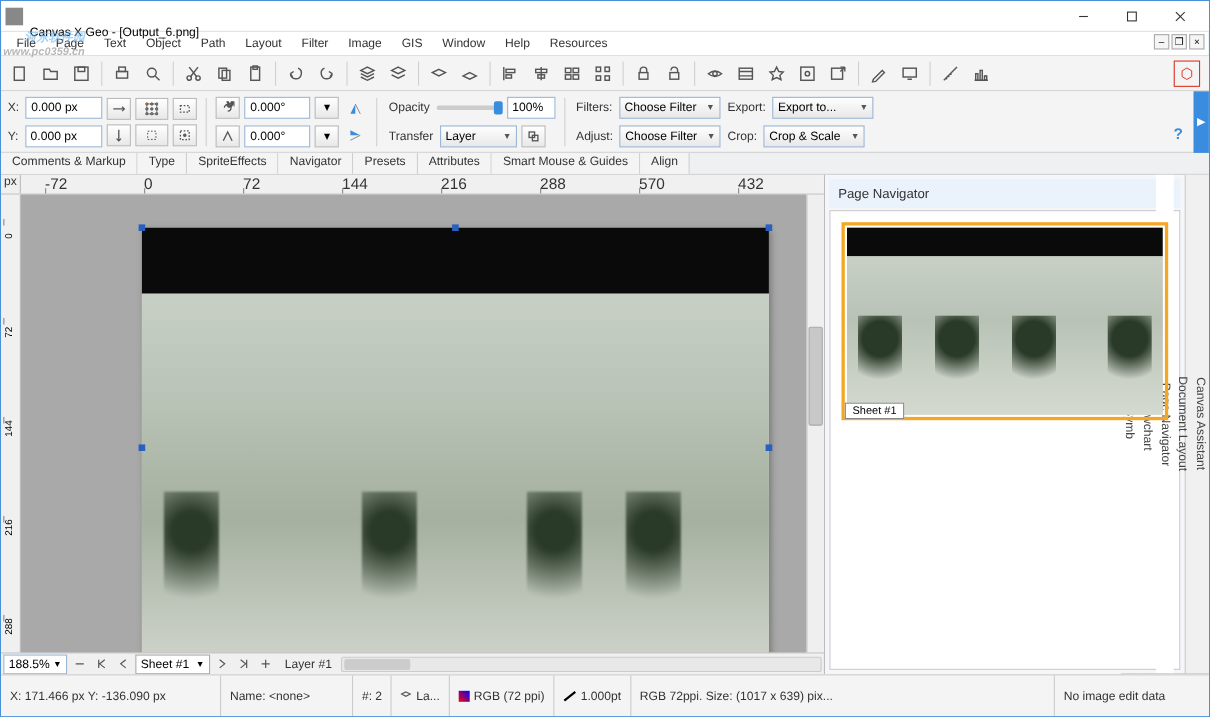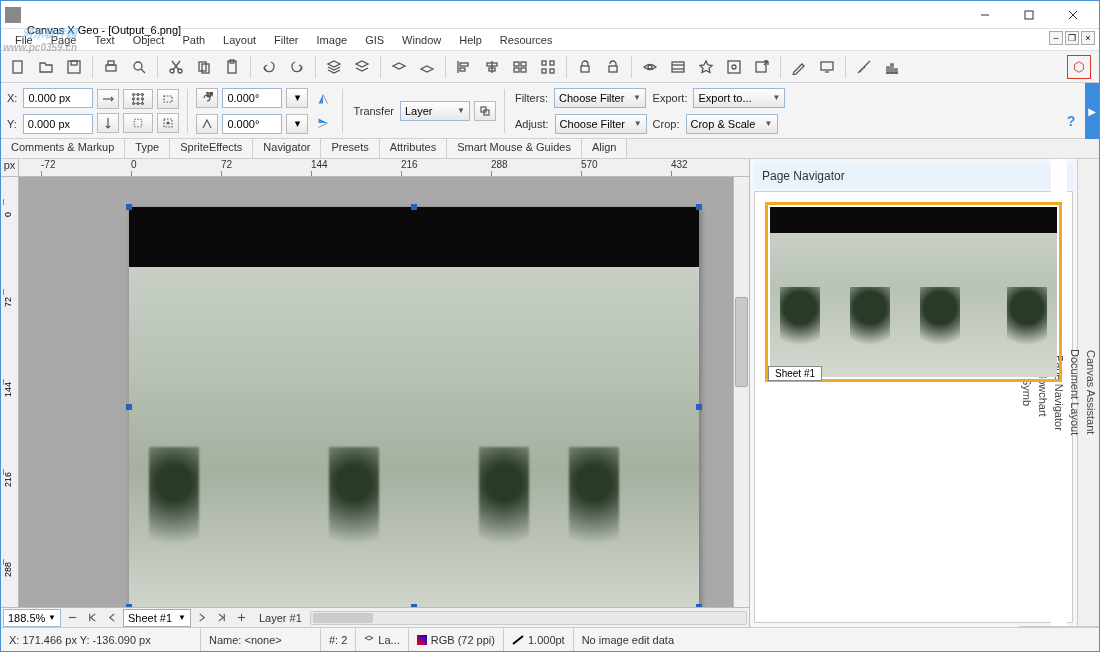--- a/index.html
+++ b/index.html
@@ -31,21 +31,21 @@
 .sbtn svg { width:12px;height:12px; stroke:#555; fill:none; stroke-width:1.2; }
 .slider { width: 60px; height: 4px; background: #ccc; position: relative; border-radius: 2px; }
 .slider .thumb { position: absolute; right: 0; top: -4px; width: 8px; height: 12px; background: #3a8dde; border-radius: 2px; }
 .vsep { width: 1px; height: 44px; background: #d0d0d0; margin: 0 4px; }
 .paltabs { height: 20px; background: #eef0f2; display: flex; border-bottom: 1px solid #cfcfcf; }
 .paltab { padding: 2px 10px; border-right: 1px solid #cfcfcf; color: #333; background: #f4f4f4; }
 .mainarea { flex: 1; display: flex; min-height: 0; }
 .docwrap { flex: 1; display: flex; flex-direction: column; min-width: 0; }
 .hruler { height: 18px; background: #f0f0f0; border-bottom: 1px solid #bbb; display: flex; position: relative; overflow: hidden; font-size: 9px; color: #333; }
 .hruler .unit { width: 18px; border-right: 1px solid #bbb; text-align: center; }
-.hruler .tick { position: absolute; top: 0; font-size: 10px; }
+.hruler .tick { position: absolute; top: 0; font-size: 14px; }
 .hruler .tick::before { content:''; position:absolute; left:0; top:12px; width:1px; height:6px; background:#888; }
 .docinner { flex: 1; display: flex; min-height: 0; }
 .vruler { width: 18px; background: #f0f0f0; border-right: 1px solid #bbb; position: relative; overflow: hidden; }
 .vruler .tick { position: absolute; left: 2px; font-size: 9px; transform: rotate(-90deg); transform-origin: left top; }
 .vruler .tick::after { content:''; position:absolute; left:12px; top:0; width:6px; height:1px; background:#888; }
 .canvas { flex: 1; background: #a9a9a9; position: relative; overflow: hidden; }
 .page { position: absolute; left: 110px; top: 30px; width: 570px; height: 400px; background: #d6dfd4; box-shadow: 2px 2px 6px rgba(0,0,0,0.3); }
 .page .topband { height: 60px; background: #0a0a0a; }
 .page .imgarea { height: 340px; background: linear-gradient(to bottom, #c8d0c6 0%, #b8c2b5 30%, #a5b0a0 60%, #d0d5cc 100%); position: relative; overflow: hidden; }
 .treegrp { position: absolute; bottom: 40px; filter: blur(1px); }
@@ -74,21 +74,21 @@
 .thumb .tb { height: 26px; background: #0a0a0a; }
 .thumb .body { height: 144px; background: linear-gradient(to bottom, #c8d0c6, #b8c2b5 40%, #d5dad0); position: relative; overflow:hidden; }
 .thumb .body .mt { position:absolute; bottom:20px; width:40px; height:70px; background: radial-gradient(circle at 50% 30%, #2a3a28 30%, transparent 70%); }
 .sheetlbl { position: absolute; left: 0; bottom: -2px; background: #fff; border: 1px solid #888; padding: 1px 6px; font-size: 10px; }
 .sidetabs { width: 22px; background: #f0f0f0; border-left: 1px solid #ccc; display: flex; flex-direction: column; writing-mode: vertical-rl; }
 .sidetab { padding: 12px 2px; border-bottom: 1px solid #ccc; text-align: center; color: #444; font-size: 11px; }
 .sidetab.active { background: #fff; }
 .rightcollapse { width: 14px; background: #3a8dde; position: absolute; right: 0; top: 82px; height: 56px; display:flex; align-items:center; justify-content:center; }
 .rightcollapse .tri { color:#fff; font-size:10px; }
 .helpbtn { position: absolute; right: 18px; top: 112px; width: 20px; height: 20px; color: #3a8dde; font-size: 14px; font-weight: bold; text-align:center; }
-.statusbar { height: 24px; background: #f4f4f4; border-top: 1px solid #ccc; display: flex; align-items: center; font-size: 10px; color: #333; }
+.statusbar { height: 38px; background: #f4f4f4; border-top: 1px solid #ccc; display: flex; align-items: center; font-size: 10px; color: #333; }
 .stat { padding: 0 8px; border-right: 1px solid #ccc; display:flex; align-items:center; gap:4px; height:100%; }
 .watermark { position: absolute; left: 2px; top: 20px; font-size: 18px; font-weight: bold; color: #6bb5f0; opacity: 0.6; pointer-events: none; z-index: 100; font-style: italic; text-align: right; }
 .watermark .sub { font-size: 10px; color: #888; display: block; }
 </style>
 </head>
 <body>
 
 <div class="watermark">
   <span>河东软件园</span>
   <span class="sub">www.pc0359.cn</span>
@@ -420,20 +420,27 @@
       </div>
     <div class="sbtn" style="background:none;border:none">
         <svg viewBox="0 0 16 16">
           <path d="M2 2 L14 8 H2z" fill="#3a8dde" stroke="none"></path>
           <path d="M2 14 L14 8" stroke="#888"></path>
         </svg>
       </div>
   </div>
   <div class="vsep"></div>
   <div class="propcol">
+    <div class="proprow">
+      <span class="lbl">Opacity</span>
+      <div class="slider">
+          <div class="thumb"></div>
+        </div>
+      <input class="inp" style="width: 44px;" value="100%">
+    </div>
     <div class="proprow">
       <span class="lbl">Transfer</span>
       <div class="dd" style="min-width:70px">
           <span>Layer</span>
           <span class="arr">▼</span>
         </div>
       <div class="sbtn">
           <svg viewBox="0 0 12 12">
             <rect x="2" y="2" width="5" height="5"></rect>
             <rect x="5" y="5" width="5" height="5"></rect>
@@ -634,14 +641,15 @@
   <div class="stat">
       <span style="width:10px;height:10px;background:linear-gradient(45deg,red,blue);display:inline-block"></span>
       <span>RGB (72 ppi)</span>
     </div>
   <div class="stat">
       <svg width="12" height="10">
         <line x1="1" y1="9" x2="11" y2="1" stroke="#000" stroke-width="2"></line>
       </svg>
       <span>1.000pt</span>
     </div>
+  <div class="stat" style="flex:1">RGB 72ppi. Size: (1017 x 639) pix...</div>
   <div class="stat" style="min-width:140px;border-right:none">No image edit data</div>
 </div>
 
 </body></html>

